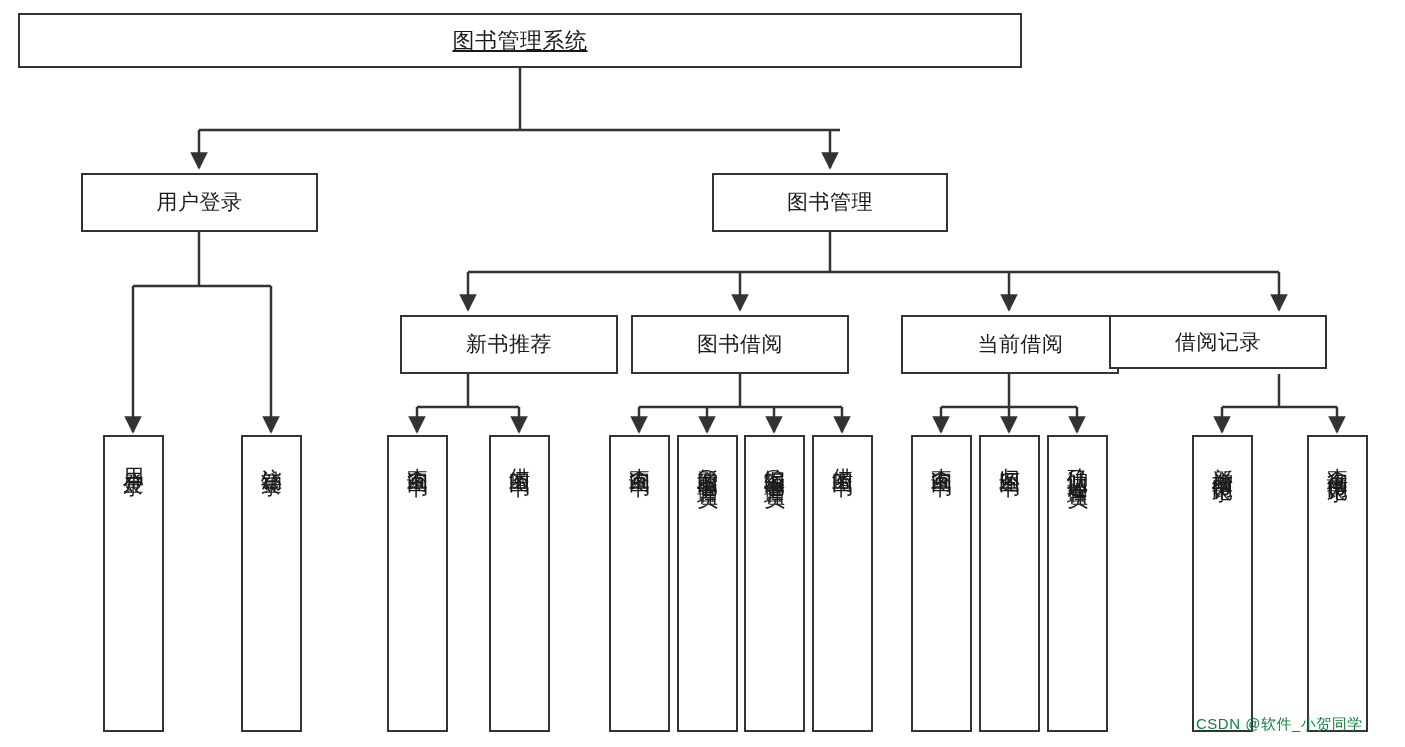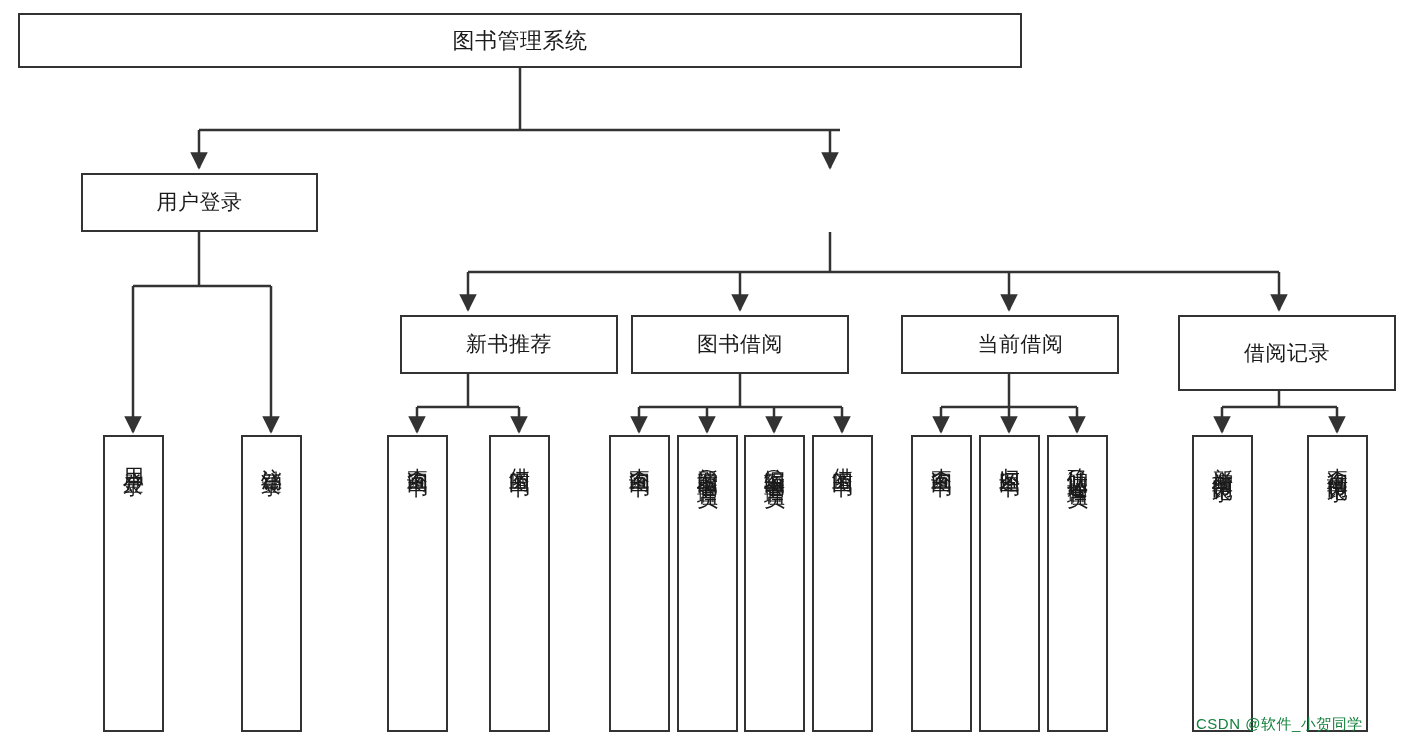--- a/index.html
+++ b/index.html
@@ -114,38 +114,41 @@
       <path d="M 1009 407 L 1009 432" marker-end="url(#arrow)"></path>
       <path d="M 1077 407 L 1077 432" marker-end="url(#arrow)"></path>
 
       <path d="M 1279 374 L 1279 407"></path>
       <path d="M 1222 407 L 1337 407"></path>
       <path d="M 1222 407 L 1222 432" marker-end="url(#arrow)"></path>
       <path d="M 1337 407 L 1337 432" marker-end="url(#arrow)"></path>
     </g>
   </svg>
 
-  <div class="node horiz root" style="left:18px; top:13px; width:1004px; height:55px;">
+  <div class="node horiz root" style="left:18px; top:13px; width:1004px; height:55px;text-decoration:underline;">
     <span class="lbl">图书管理系统</span>
   </div>
 
   <div class="node horiz" style="left:81px; top:173px; width:237px; height:59px;">
     <span class="lbl">用户登录</span>
+  </div>
+  <div class="node horiz" style="left:712px; top:173px; width:236px; height:59px;">
+    <span class="lbl">图书管理</span>
   </div>
 
   <div class="node horiz" style="left:360px; top:315px; width:218px; height:59px;margin-left:40px;">
     <span class="lbl">新书推荐</span>
   </div>
   <div class="node horiz" style="left:631px; top:315px; width:218px; height:59px;">
     <span class="lbl">图书借阅</span>
   </div>
   <div class="node horiz" style="left:901px; top:315px; width:218px; height:59px;padding-left:21px;">
     <span class="lbl">当前借阅</span>
   </div>
-  <div class="node horiz" style="left:1178px; top:315px; width:218px; height:76px;">
+  <div class="node horiz" style="left:1109px; top:315px; width:218px; height:54px;">
     <span class="lbl">借阅记录</span>
   </div>
 
   <div class="node vert" style="left:103px; top:435px; width:61px; height:297px;">
     <span class="lbl">用户登录</span>
   </div>
   <div class="node vert" style="left:241px; top:435px; width:61px; height:297px;">
     <span class="lbl">注销登录</span>
   </div>
 

